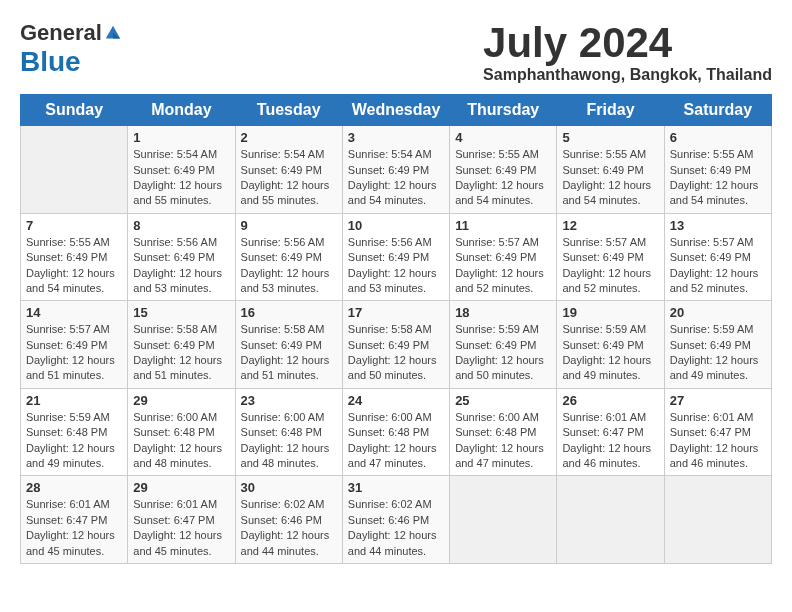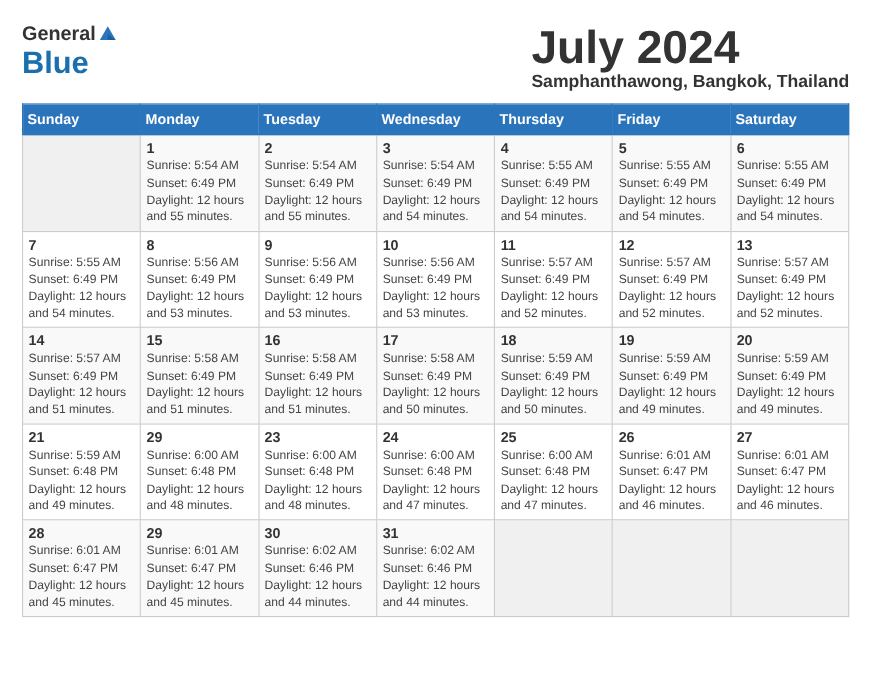--- a/index.html
+++ b/index.html
@@ -19,21 +19,21 @@
     .logo {
       display: flex;
       flex-direction: column;
       align-items: flex-start;
     }
     .logo-text {
       display: flex;
       align-items: center;
     }
     .logo-general {
-      font-size: 18px;
+      font-size: 22px;
       font-weight: bold;
       color: #333;
     }
     .logo-blue {
       font-size: 28px;
       font-weight: bold;
       color: #1a6faf;
     }
     .logo-icon {
       width: 18px;
@@ -55,24 +55,24 @@
       font-weight: bold;
     }
     table {
       width: 100%;
       border-collapse: collapse;
       table-layout: fixed;
     }
     thead th {
       background-color: #2a74bb;
       color: #fff;
-      font-size: 13px;
+      font-size: 16px;
       font-weight: bold;
       padding: 6px 4px;
-      text-align: left;
+      text-align: center;
       border: 1px solid #2a74bb;
     }
     tbody td {
       border: 1px solid #ccc;
       vertical-align: top;
       padding: 4px 5px;
       font-size: 10.5px;
       color: #333;
       height: 80px;
     }

